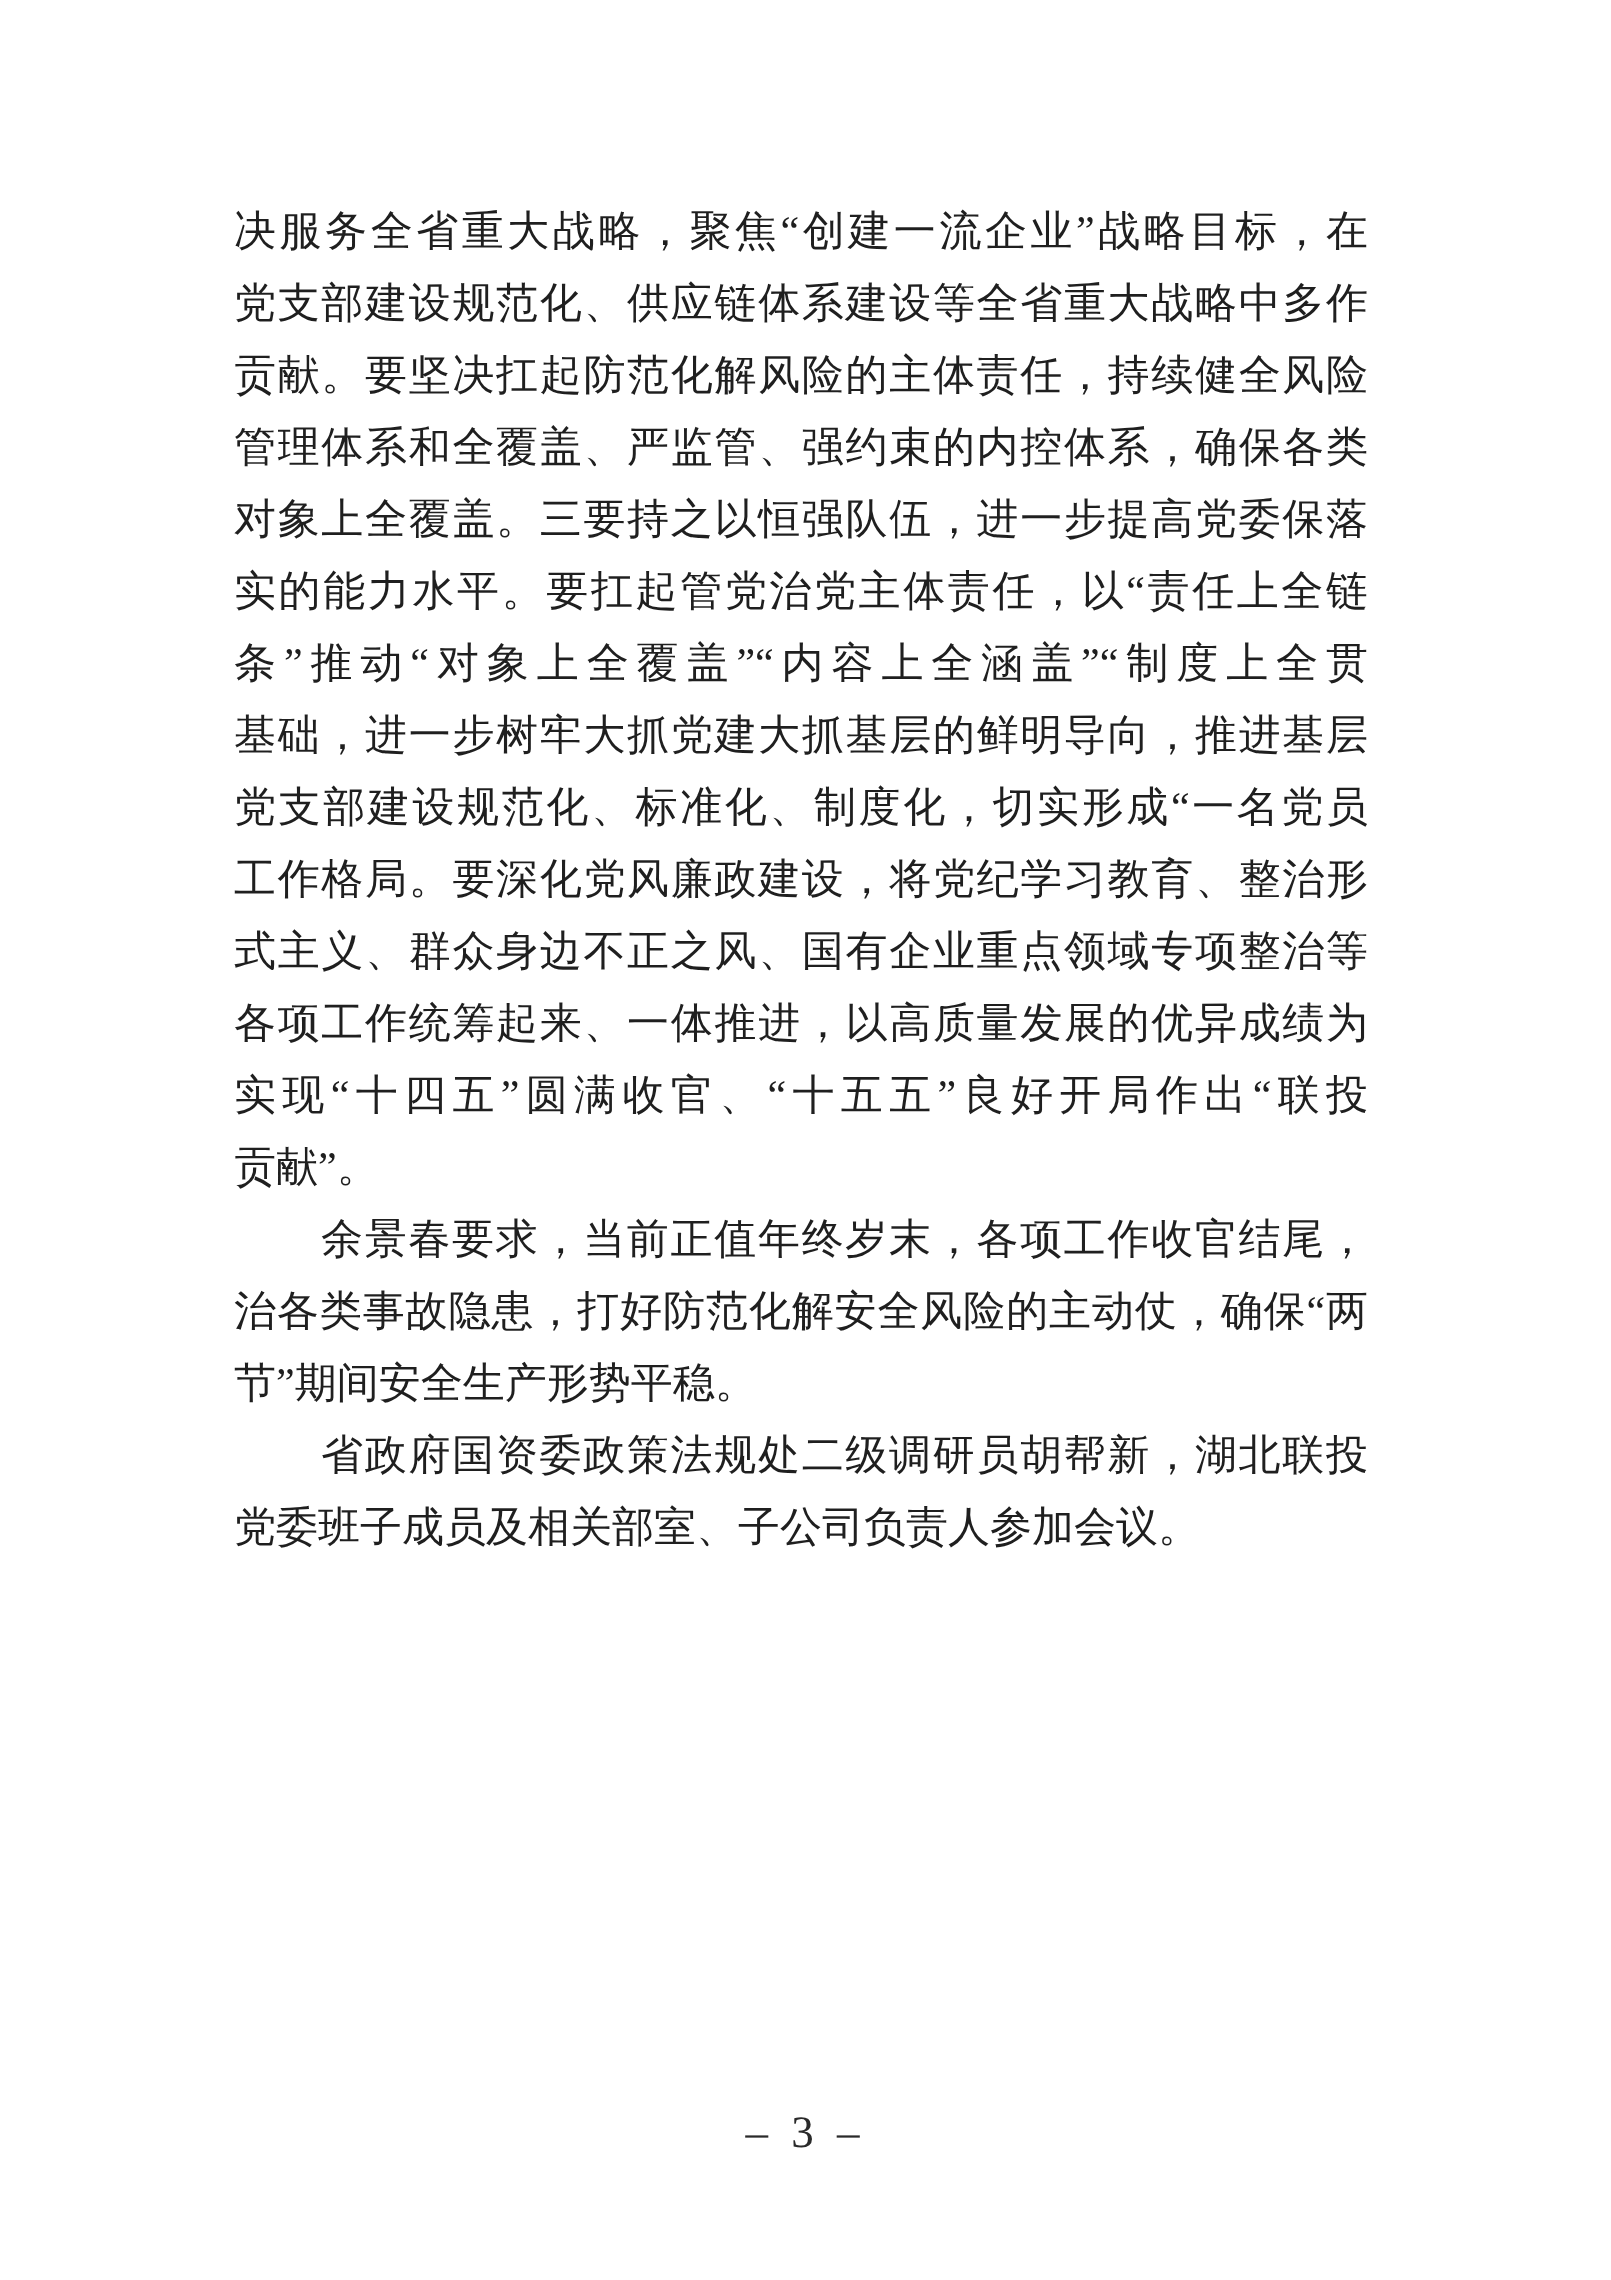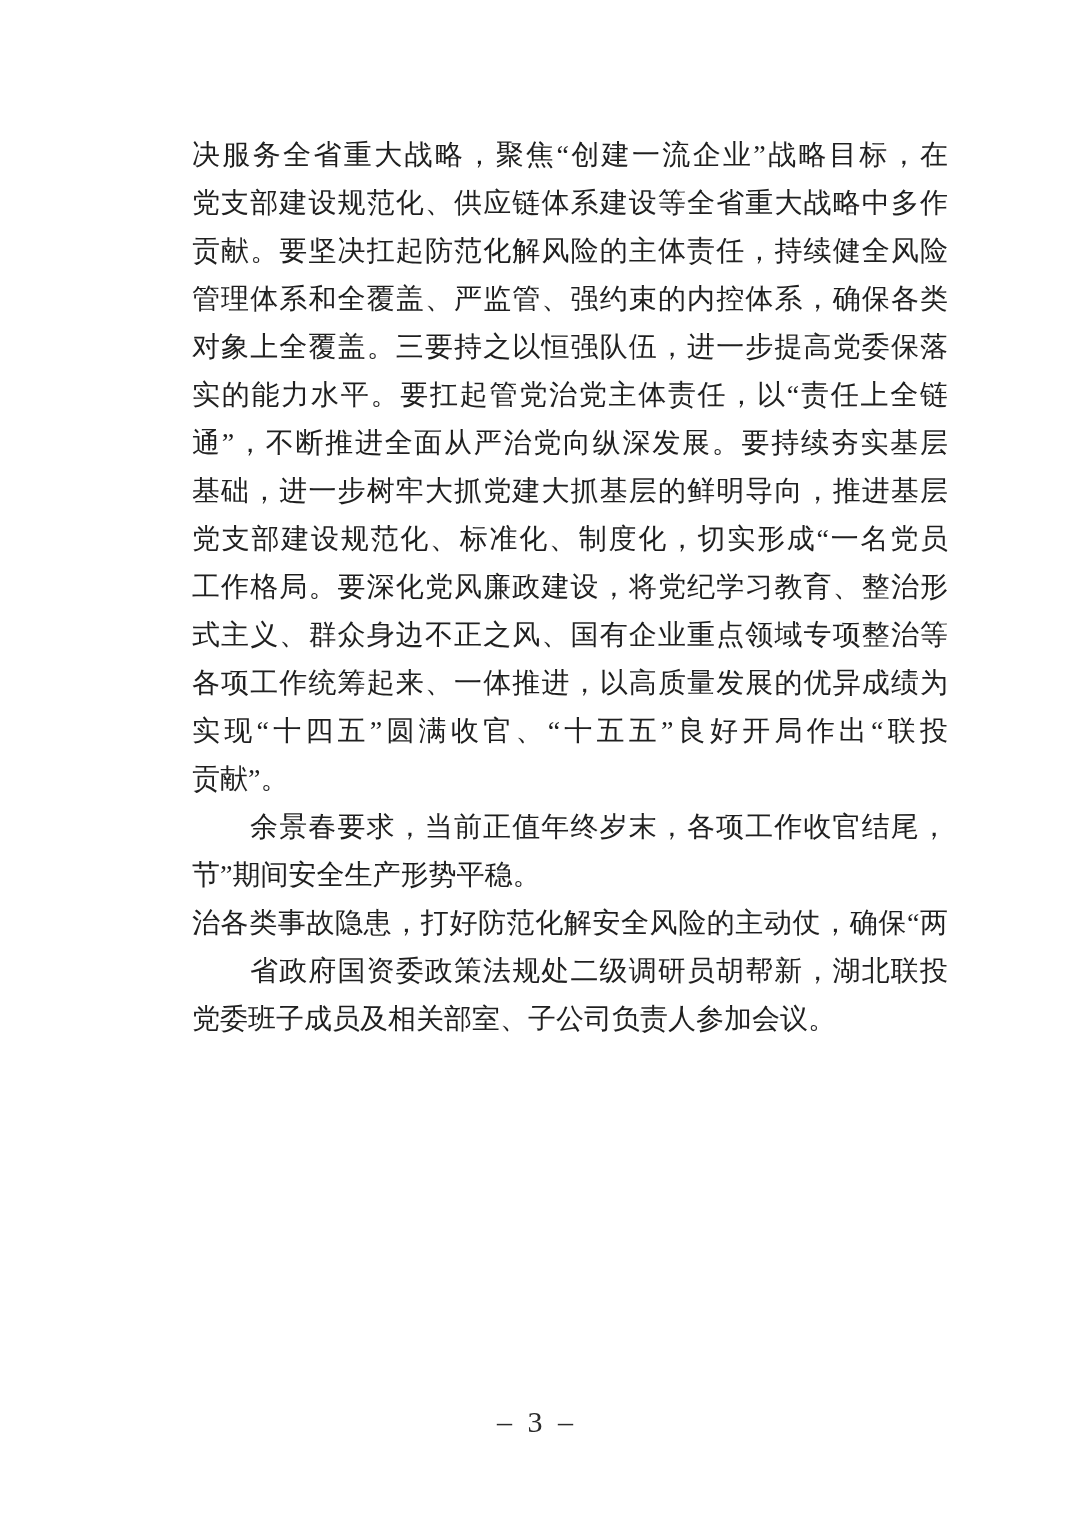--- a/index.html
+++ b/index.html
@@ -15,21 +15,20 @@
     overflow: hidden;
     font-family: "Liberation Serif", serif;
     color: #1f1f1f;
   }
   .text-body {
     position: absolute;
     left: 156px;
     top: 131px;
     width: 756px;
     overflow: hidden;
-    margin-left: 36px;
   }
   .line {
     height: 48px;
     line-height: 48px;
     font-size: 28px;
     letter-spacing: 0px;
     text-align: justify;
     text-align-last: justify;
     overflow: hidden;
     white-space: normal;
@@ -56,30 +55,30 @@
 <body>
 
 <div class="page">
   <div class="text-body" id="text-body">
       <div class="line">决服务全省重大战略，聚焦“创建一流企业”战略目标，在</div>
       <div class="line">党支部建设规范化、供应链体系建设等全省重大战略中多作</div>
       <div class="line">贡献。要坚决扛起防范化解风险的主体责任，持续健全风险</div>
       <div class="line">管理体系和全覆盖、严监管、强约束的内控体系，确保各类</div>
       <div class="line">对象上全覆盖。三要持之以恒强队伍，进一步提高党委保落</div>
       <div class="line">实的能力水平。要扛起管党治党主体责任，以“责任上全链</div>
-      <div class="line">通”，不断推进全面从严治党向纵深发展。要持续夯实基层</div>
+      <div class="line">条”推动“对象上全覆盖”“内容上全涵盖”“制度上全贯</div>
       <div class="line">基础，进一步树牢大抓党建大抓基层的鲜明导向，推进基层</div>
       <div class="line">党支部建设规范化、标准化、制度化，切实形成“一名党员</div>
       <div class="line">工作格局。要深化党风廉政建设，将党纪学习教育、整治形</div>
       <div class="line">式主义、群众身边不正之风、国有企业重点领域专项整治等</div>
       <div class="line">各项工作统筹起来、一体推进，以高质量发展的优异成绩为</div>
       <div class="line">实现“十四五”圆满收官、“十五五”良好开局作出“联投</div>
       <div class="line para-end">贡献”。</div>
       <div class="line indent">余景春要求，当前正值年终岁末，各项工作收官结尾，</div>
+      <div class="line">治各类事故隐患，打好防范化解安全风险的主动仗，确保“两</div>
       <div class="line para-end">节”期间安全生产形势平稳。</div>
-      <div class="line">治各类事故隐患，打好防范化解安全风险的主动仗，确保“两</div>
       <div class="line indent">省政府国资委政策法规处二级调研员胡帮新，湖北联投</div>
       <div class="line para-end">党委班子成员及相关部室、子公司负责人参加会议。</div>
     </div>
   <div class="footer">
     <span>– 3 –</span>
   </div>
 </div>
 
 </body></html>

